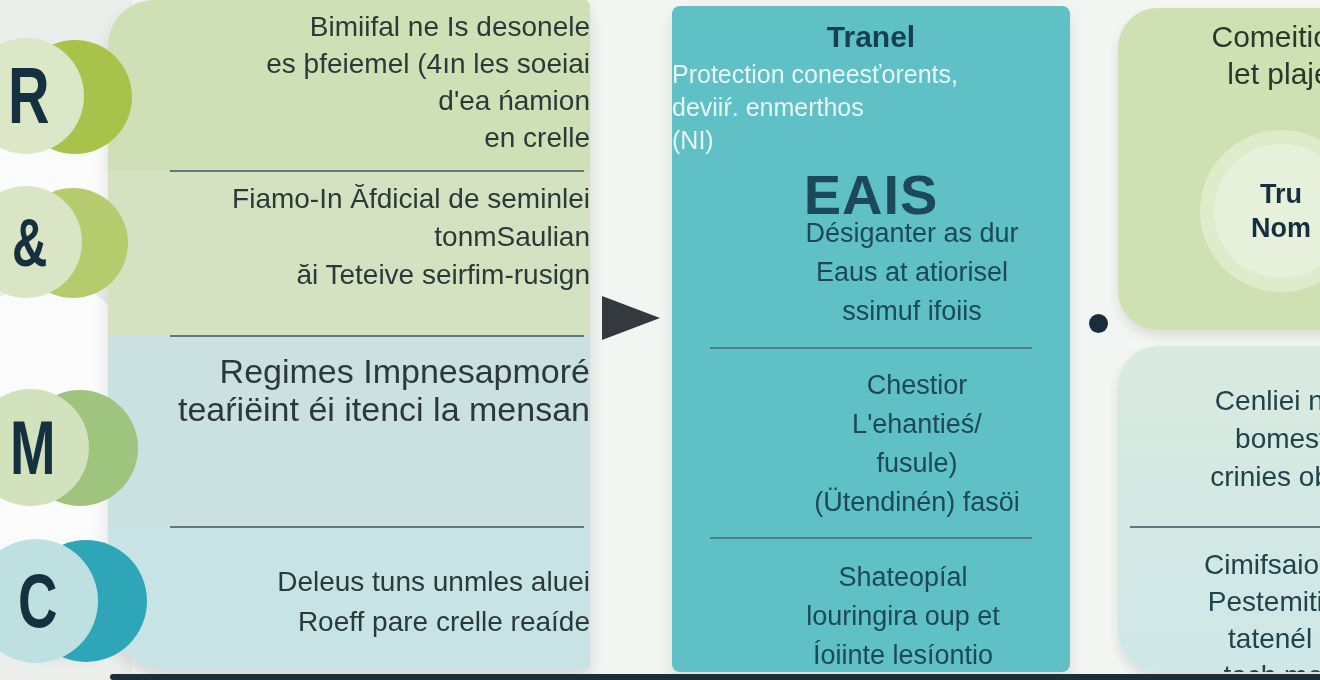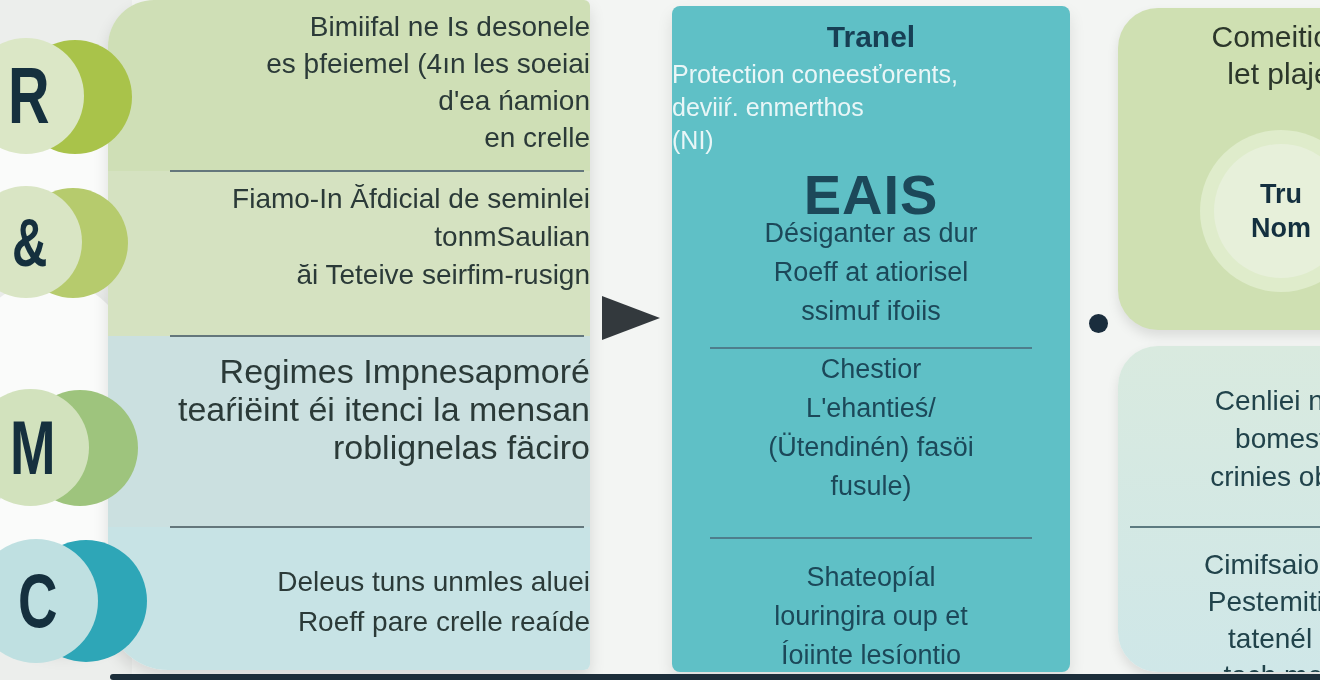--- a/index.html
+++ b/index.html
@@ -62,23 +62,23 @@
              background:#5fc0c6;border-radius:8px;overflow:hidden;
              box-shadow:0 8px 16px rgba(0,0,0,0.10);}
   .mid-title{position:absolute;top:14px;left:0;width:100%;text-align:center;
              color:#173f54;font-size:30px;font-weight:700;}
   .mid-sub{position:absolute;top:52px;left:0;width:100%;
            color:#e9f6f7;font-size:25px;line-height:33px;}
   .mid-heading{position:absolute;top:156px;left:0;width:100%;text-align:center;
                color:#1c4859;font-size:56px;font-weight:700;letter-spacing:1px;}
   .mid-text{position:absolute;left:0;width:100%;text-align:center;
             color:#1c4859;font-size:27px;line-height:39px;}
-  .mid-b1{top:208px;}
-  .mid-b2{top:344px;}
-  .mid-b3{top:552px;}
+  .mid-b1{top:208px;padding-left:41px;}
+  .mid-b2{top:360px;padding-left:46px;}
+  .mid-b3{top:552px;padding-left:32px;}
   .mid-divider{position:absolute;left:38px;right:38px;height:2px;background:#4e7e8c;}
   .mid-d1{top:341px;}
   .mid-d2{top:531px;}
 
   
   .connector-dot{position:absolute;left:1089px;top:314px;width:19px;height:19px;
                  border-radius:50%;background:#1a2d3d;}
 
   
   .right-top{position:absolute;left:1118px;top:8px;width:362px;height:322px;
@@ -133,21 +133,20 @@
     <div class="lp-text lp-t2">
       <div>Fiamo-In Ăfdicial de seminlei</div>
       <div>tonmSaulian</div>
       <div>ăi Teteive seirfim-rusign</div>
     </div>
     <div class="lp-divider lp-d2"></div>
 
     <div class="lp-text lp-t3">
       <div>Regimes Impnesapmoré</div>
       <div>teaŕiëint éi itenci la mensan</div>
-      <div>roblignelas fäciro</div>
     </div>
     <div class="lp-divider lp-d3"></div>
 
     <div class="lp-text lp-t4">
       <div>Deleus tuns unmles aluei</div>
       <div>Roeff pare crelle reaíde</div>
     </div>
   </div>
 
   <div class="bubble crescent-r"></div>
@@ -171,29 +170,29 @@
   <div class="mid-panel">
     <div class="mid-title">Tranel</div>
     <div class="mid-sub">
       <div>Protection coneesťorents,</div>
       <div>deviiŕ. enmerthos</div>
       <div>(NI)</div>
     </div>
     <div class="mid-heading">EAIS</div>
     <div class="mid-text mid-b1">
       <div>Désiganter as dur</div>
-      <div>Roeff at atiorisel</div>
+      <div>Eaus at atiorisel</div>
       <div>ssimuf ifoiis</div>
     </div>
     <div class="mid-divider mid-d1"></div>
     <div class="mid-text mid-b2">
       <div>Chestior</div>
       <div>L'ehantieś/</div>
+      <div>fusule)</div>
       <div>(Ütendinén) fasöi</div>
-      <div>fusule)</div>
     </div>
     <div class="mid-divider mid-d2"></div>
     <div class="mid-text mid-b3">
       <div>Shateopíal</div>
       <div>louringira oup et</div>
       <div>Íoiinte lesíontio</div>
     </div>
   </div>
 
   <div class="connector-dot"></div>

